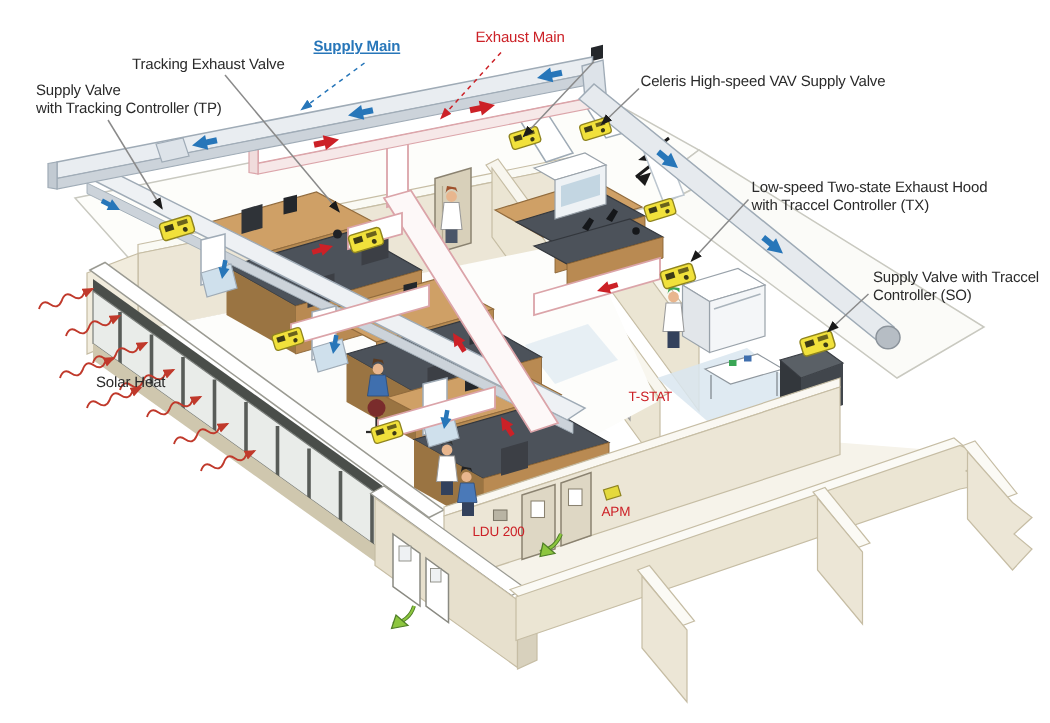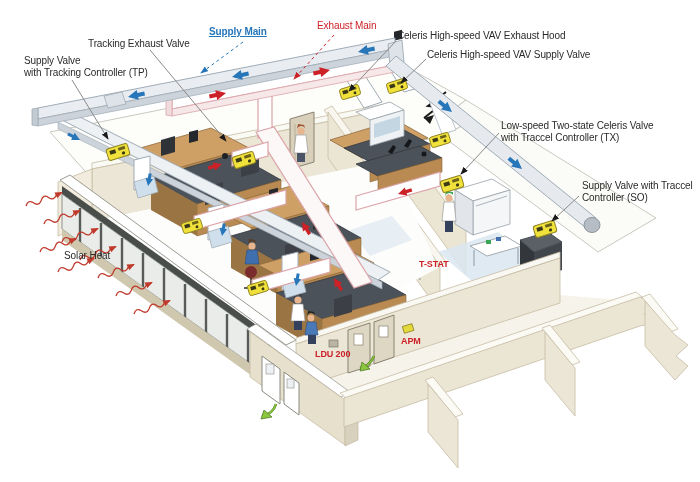--- a/index.html
+++ b/index.html
@@ -3,21 +3,21 @@
 <meta charset="utf-8">
 <style>
   html,body{margin:0;padding:0;background:#ffffff;}
   #stage{position:relative;width:700px;height:482px;background:#ffffff;overflow:hidden;
          font-family:"Liberation Sans",sans-serif;}
   #scene{position:absolute;left:0;top:0;}
   .lbl{position:absolute;font-size:10px;line-height:11.5px;color:#2a2a2a;
        letter-spacing:-0.1px;white-space:nowrap;}
   .lbl.blue{color:#2776b9;font-weight:bold;text-decoration:underline;}
   .lbl.red{color:#cc2127;font-weight:normal;}
-  .lbl.redsm{color:#cc2127;font-weight:bold;font-size:9px;}
+  .lbl.redsm{color:#cc2127;font-weight:normal;font-size:9px;}
 </style>
 </head>
 <body>
 
 <div id="stage">
 <svg id="scene" width="700" height="482" viewBox="0 0 700 482">
   <defs>
     <polygon id="flowArrow" points="0,0 -10,5 -10,2 -17,2 -17,-2 -10,-2 -10,-5"></polygon>
     <path id="squig" d="M0,0 q4,-6 8,-1 q4,5 8,0 q4,-6 8,-1 q4,5 8,0 l6,-1" fill="none"></path>
     <marker id="mBlk" markerWidth="9" markerHeight="9" refX="7" refY="3" orient="auto">
@@ -360,28 +360,25 @@
 </div>
 <div class="lbl" style="left:88px;top:38px">
   <span>Tracking Exhaust Valve</span>
 </div>
 <div class="lbl blue" style="left:209px;top:26px">
   <span>Supply Main</span>
 </div>
 <div class="lbl red" style="left:317px;top:20px">
   <span>Exhaust Main</span>
 </div>
-<div class="lbl" style="left:397px;top:30px">
-  <span>Celeris High-speed VAV Exhaust Hood</span>
-</div>
 <div class="lbl" style="left:427px;top:49px">
   <span>Celeris High-speed VAV Supply Valve</span>
 </div>
 <div class="lbl" style="left:501px;top:120px">
-  <div>Low-speed Two-state Celeris Valve</div>
+  <div>Low-speed Two-state Exhaust Hood</div>
   <div>with Traccel Controller (TX)</div>
 </div>
 <div class="lbl" style="left:582px;top:180px">
   <div>Supply Valve with Traccel</div>
   <div>Controller (SO)</div>
 </div>
 <div class="lbl" style="left:64px;top:250px">
   <span>Solar Heat</span>
 </div>
 <div class="lbl redsm" style="left:419px;top:259px">

